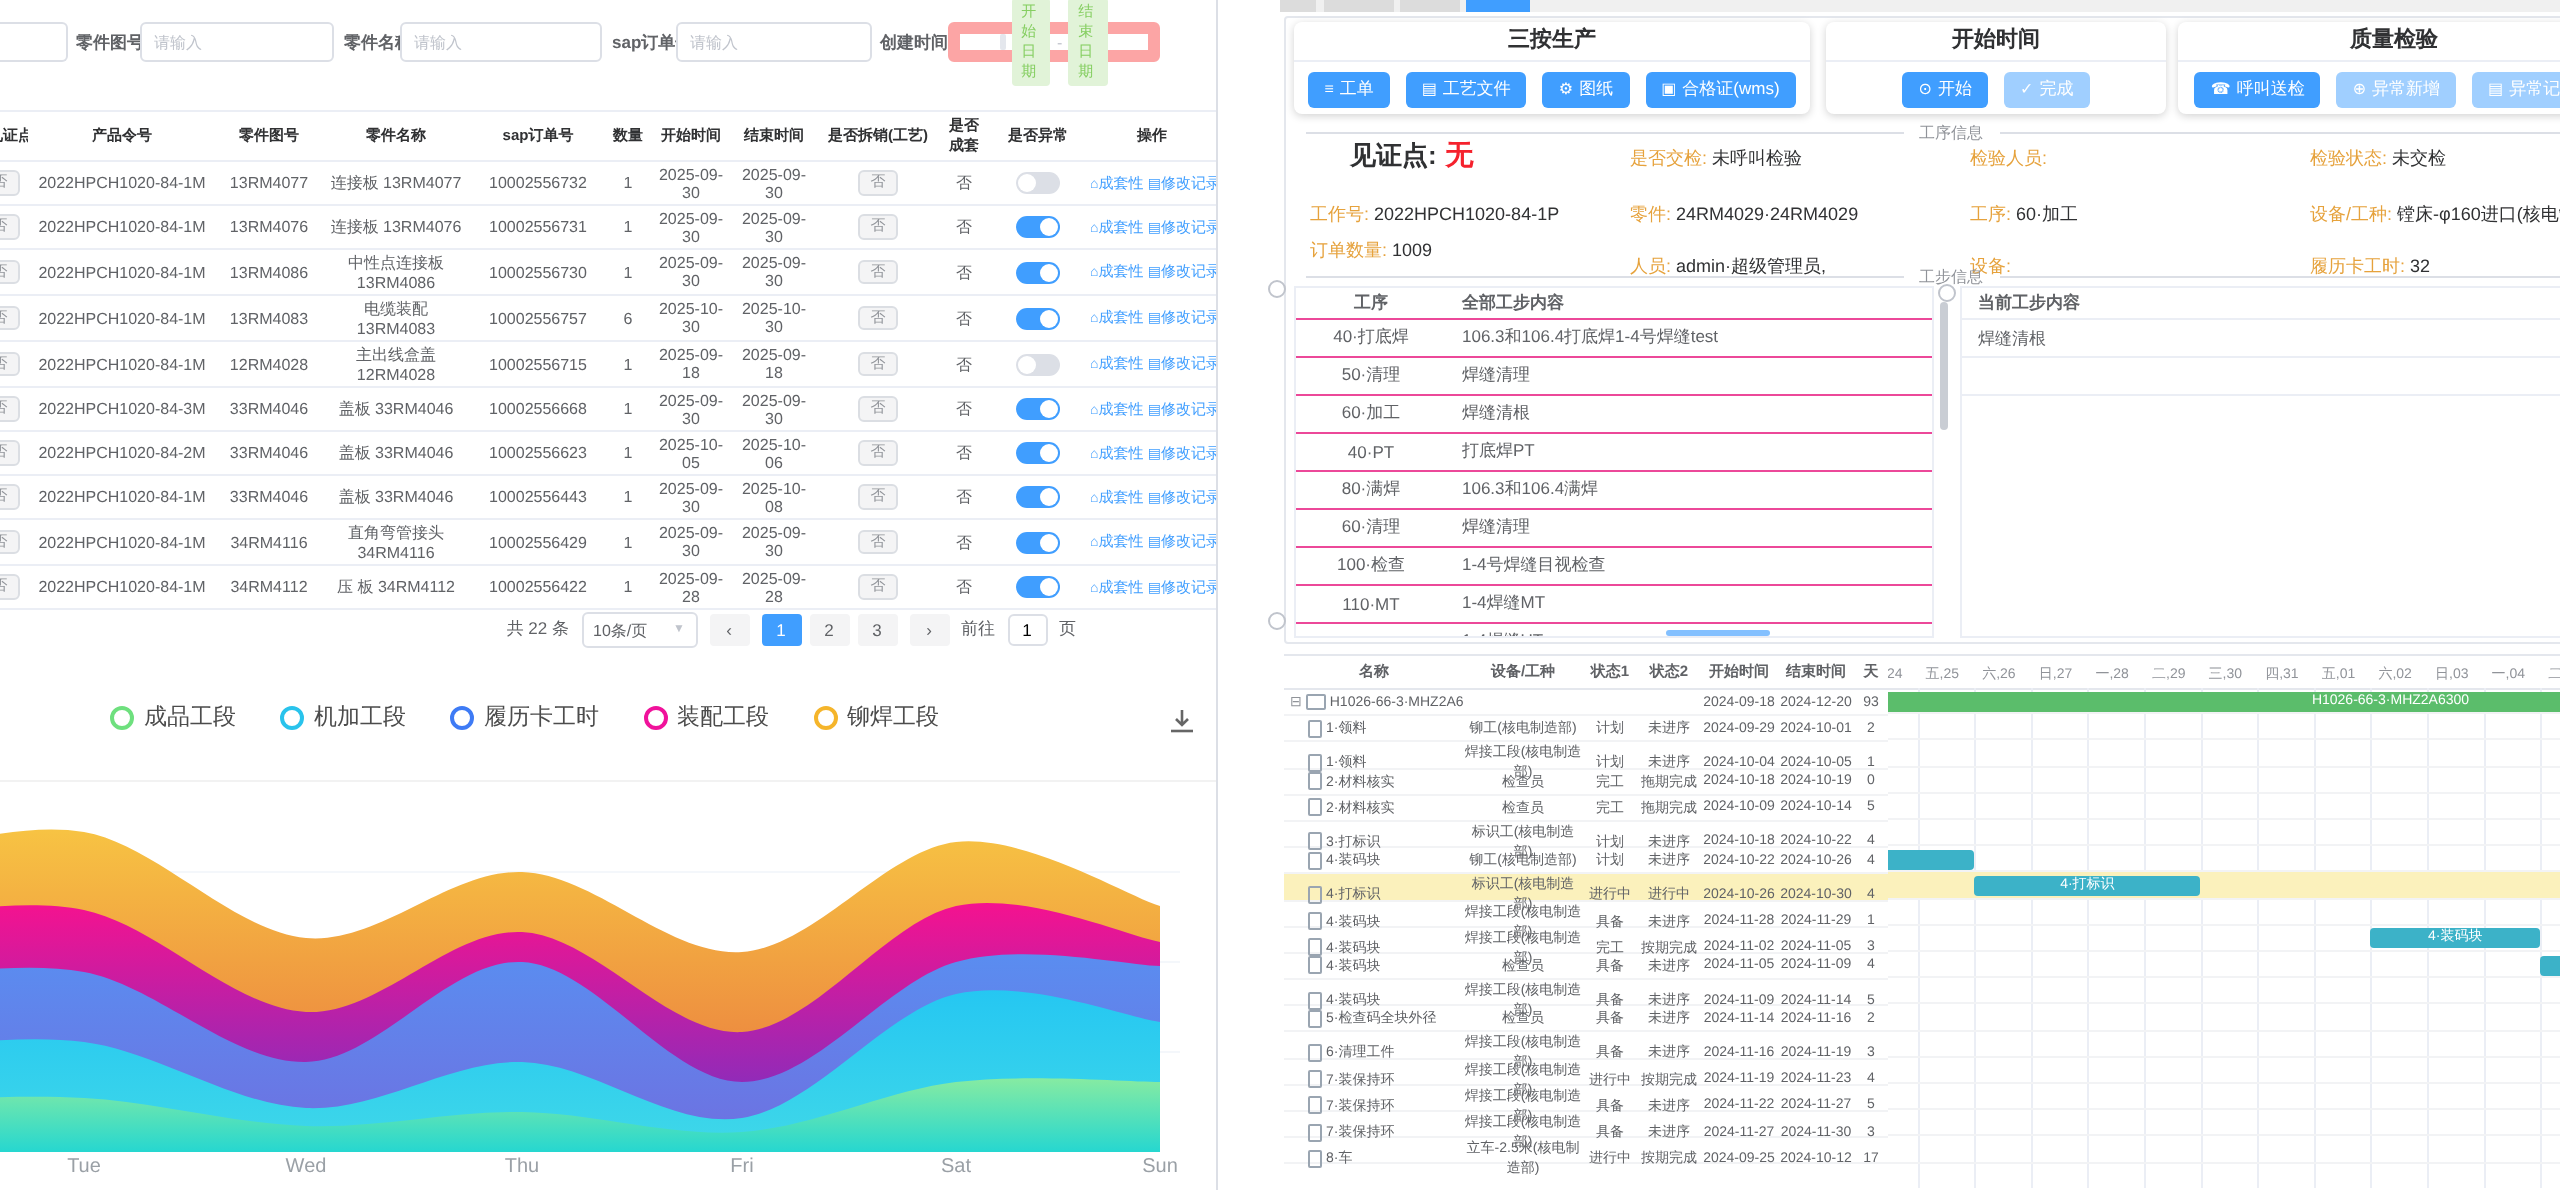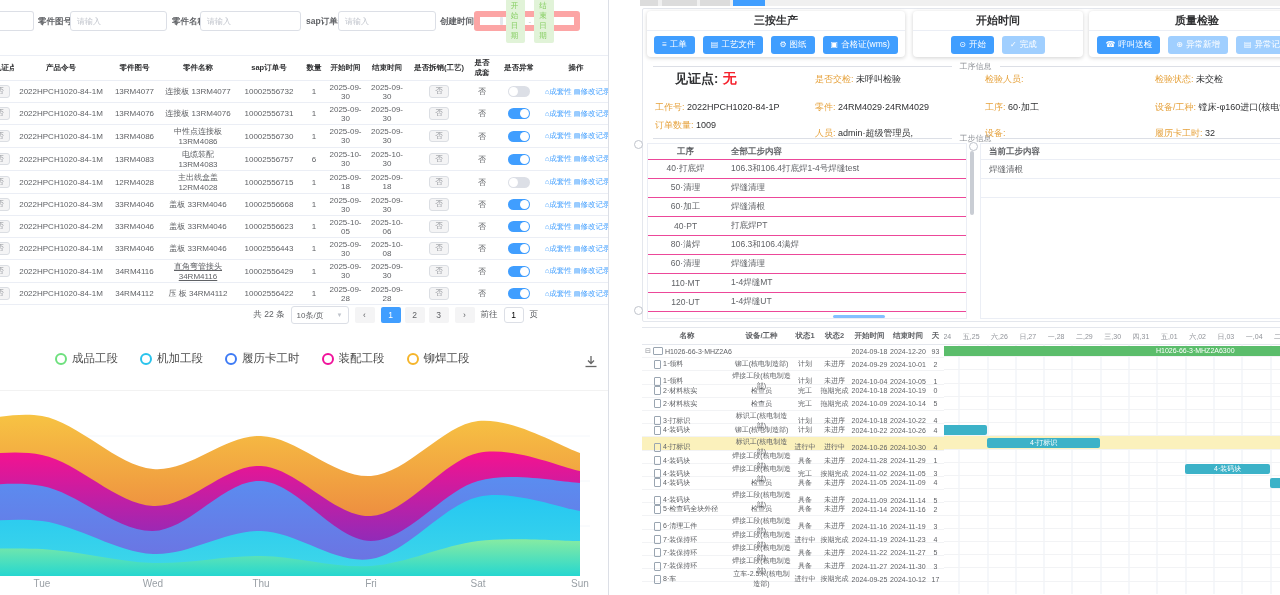--- a/index.html
+++ b/index.html
@@ -246,21 +246,21 @@
           <div>2025-10-08</div>
           <div><span class="mini">否</span></div>
           <div>否</div>
           <div><span class="tg on"><i></i></span></div>
           <div><span class="lnk"><span class="ic">⌂</span>成套性 </span><span class="lnk"><span class="ic">▤</span>修改记录</span></div>
         </div>
         <div class="lrow">
           <div class="clip-col"><span class="mini">否</span></div>
           <div>2022HPCH1020-84-1M</div>
           <div>34RM4116</div>
-          <div style="white-space: normal; text-decoration: underline;">直角弯管接头 34RM4116</div>
+          <div style="white-space: normal;">直角弯管接头 34RM4116</div>
           <div>10002556429</div>
           <div>1</div>
           <div>2025-09-30</div>
           <div>2025-09-30</div>
           <div><span class="mini">否</span></div>
           <div>否</div>
           <div><span class="tg on"><i></i></span></div>
           <div><span class="lnk"><span class="ic">⌂</span>成套性 </span><span class="lnk"><span class="ic">▤</span>修改记录</span></div>
         </div>
         <div class="lrow">
@@ -456,20 +456,24 @@
         </div>
         <div class="prow">
           <div class="pc1">80·满焊</div>
           <div class="pc2">106.3和106.4满焊</div>
         </div>
         <div class="prow">
           <div class="pc1">60·清理</div>
           <div class="pc2">焊缝清理</div>
         </div>
         <div class="prow">
+          <div class="pc1">100·检查</div>
+          <div class="pc2">1-4号焊缝目视检查</div>
+        </div>
+        <div class="prow">
           <div class="pc1">110·MT</div>
           <div class="pc2">1-4焊缝MT</div>
         </div>
         <div class="prow">
           <div class="pc1">120·UT</div>
           <div class="pc2">1-4焊缝UT</div>
         </div>
       </div>
     <div id="vscroll"></div>
     <div id="hscroll"></div>

